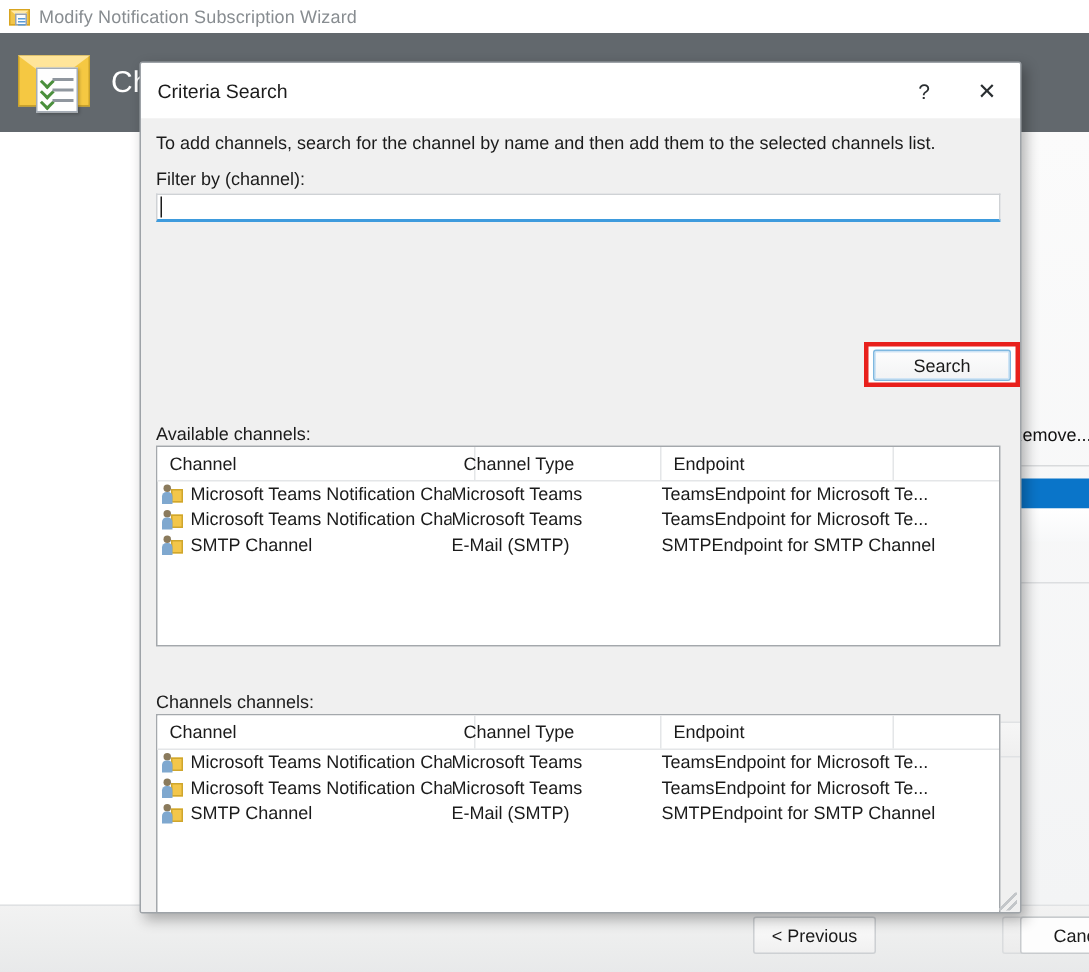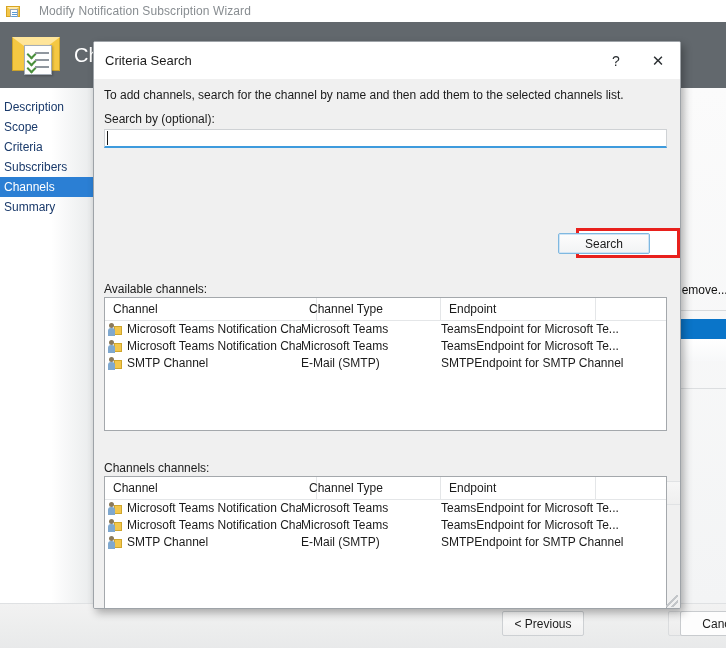--- a/index.html
+++ b/index.html
@@ -8,21 +8,21 @@
     font-family:"Liberation Sans",sans-serif;
     font-size:12px;
     background:#ffffff;
     -webkit-font-smoothing:antialiased;
   }
   #root{position:relative;width:726px;height:648px;overflow:hidden;background:#f0f0f0;}
 
   
   .wiz-titlebar{
     position:absolute;left:0;top:0;width:726px;height:22px;
-    background:#ffffff;display:flex;align-items:center;gap:13px;
+    background:#ffffff;display:flex;align-items:center;
   }
   .wiz-title-icon{
     width:14px;height:13px;margin-left:6px;margin-right:6px;position:relative;flex:none;
   }
   .wiz-title-icon .env{
     position:absolute;left:0;top:1px;width:14px;height:11px;
     background:#f3c64a;border:1px solid #d8a521;box-sizing:border-box;
   }
   .wiz-title-icon .env:before{
     content:"";position:absolute;left:0;top:0;width:0;height:0;
@@ -178,21 +178,21 @@
   }
   .caret{
     position:absolute;left:13px;top:52px;width:1px;height:14px;background:#1b1b1b;
   }
 
   .search-hl{
     position:absolute;left:482px;top:149px;width:104px;height:30px;
     border:3px solid #e8201c;box-sizing:border-box;background:#ffffff;
   }
   .search-btn{
-    position:absolute;left:464px;top:154px;width:92px;height:21px;
+    position:absolute;left:488px;top:154px;width:92px;height:21px;
     background:linear-gradient(to bottom,#fdfdfd,#f2f3f4);
     border:1px solid #7fb8e0;box-shadow:0 0 0 1px #cfe4f5 inset;border-radius:2px;
     font-family:"Liberation Sans",sans-serif;font-size:12px;color:#1b1b1b;
     display:flex;align-items:center;justify-content:center;
   }
 
   .lbl-avail{position:absolute;left:10px;top:203px;font-size:12px;color:#1b1b1b;}
   .lbl-sel{position:absolute;left:10px;top:382px;font-size:12px;color:#1b1b1b;}
 
   .grid{
@@ -278,29 +278,20 @@
         <span class="ck" style="top:12px"></span>
           <span class="ln" style="top:13px"></span>
         <span class="ck" style="top:19px"></span>
           <span class="ln" style="top:20px"></span>
       </span>
     </span>
     <span class="wiz-header-title">Channels</span>
   </div>
 
   <div class="wiz-body">
-    <div class="wiz-sidebar">
-      <div style="height:9px"></div>
-      <div class="nav-item"><span>Description</span></div>
-      <div class="nav-item"><span>Scope</span></div>
-      <div class="nav-item"><span>Criteria</span></div>
-      <div class="nav-item"><span>Subscribers</span></div>
-      <div class="nav-item sel"><span>Channels</span></div>
-      <div class="nav-item"><span>Summary</span></div>
-    </div>
 
     <div class="wiz-content">
       <button class="wiz-remove-btn">Remove...</button>
       <div class="wiz-rule"></div>
       <div class="wiz-blue-row"></div>
       <div class="wiz-white-row"></div>
       <div class="wiz-sep2"></div>
     </div>
   </div>
 
@@ -317,21 +308,21 @@
       <span class="dlg-title-btns">
         <button class="tb-btn">?</button>
         <button class="tb-btn close">✕</button>
       </span>
     </div>
 
     <div class="dlg-inner">
 
       <div class="desc">To add channels, search for the channel by name and then add them to the selected channels list.</div>
 
-      <div class="lbl-filter">Search by (optional):</div>
+      <div class="lbl-filter">Filter by (channel):</div>
       <div class="filter-wrap">
         <input class="filter-input" type="text" placeholder="" style="">
       </div>
       <div class="caret"></div>
 
       <div class="search-hl"></div>
       <button class="search-btn">Search</button>
 
       <div class="lbl-avail">Available channels:</div>
 

